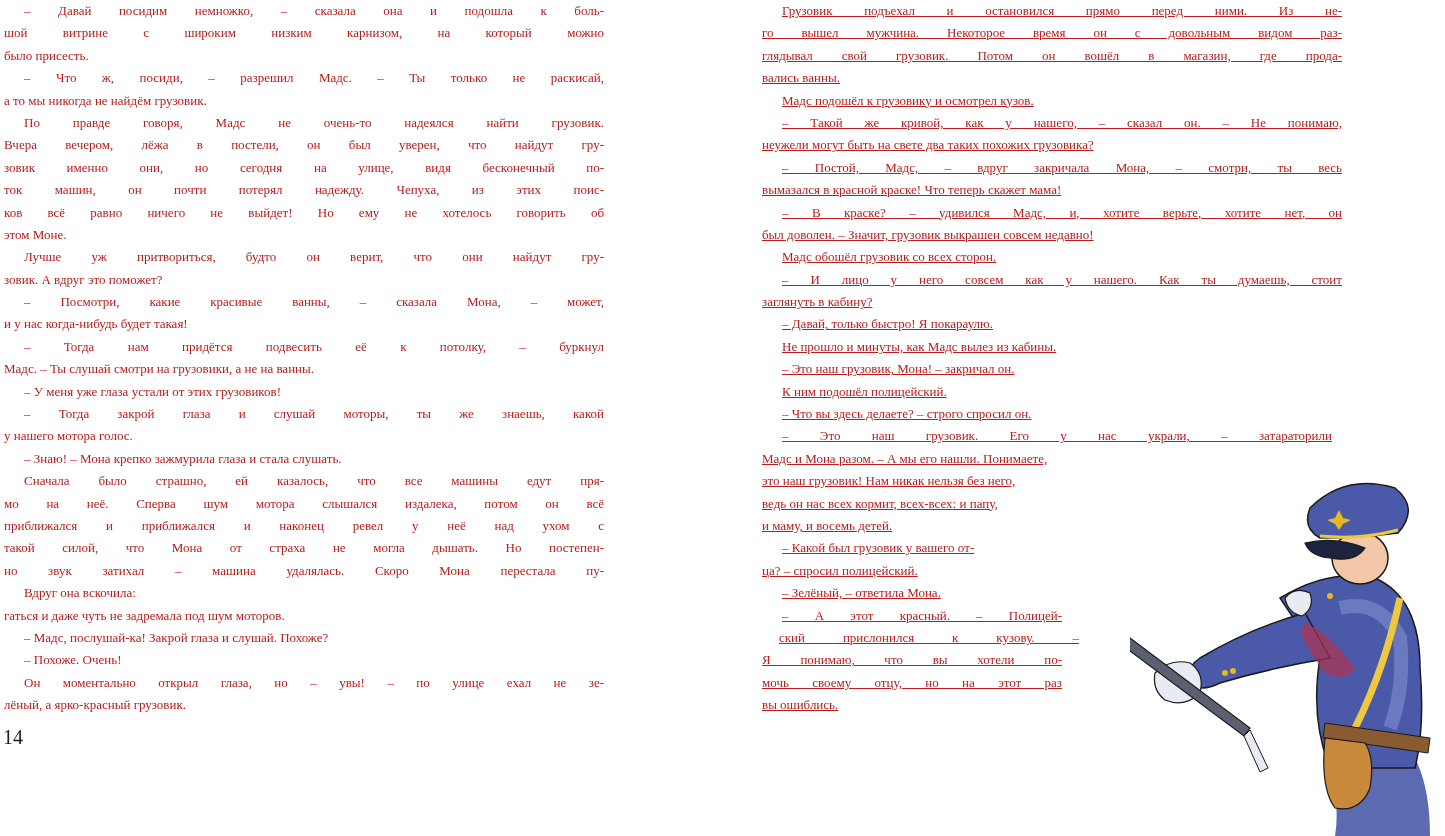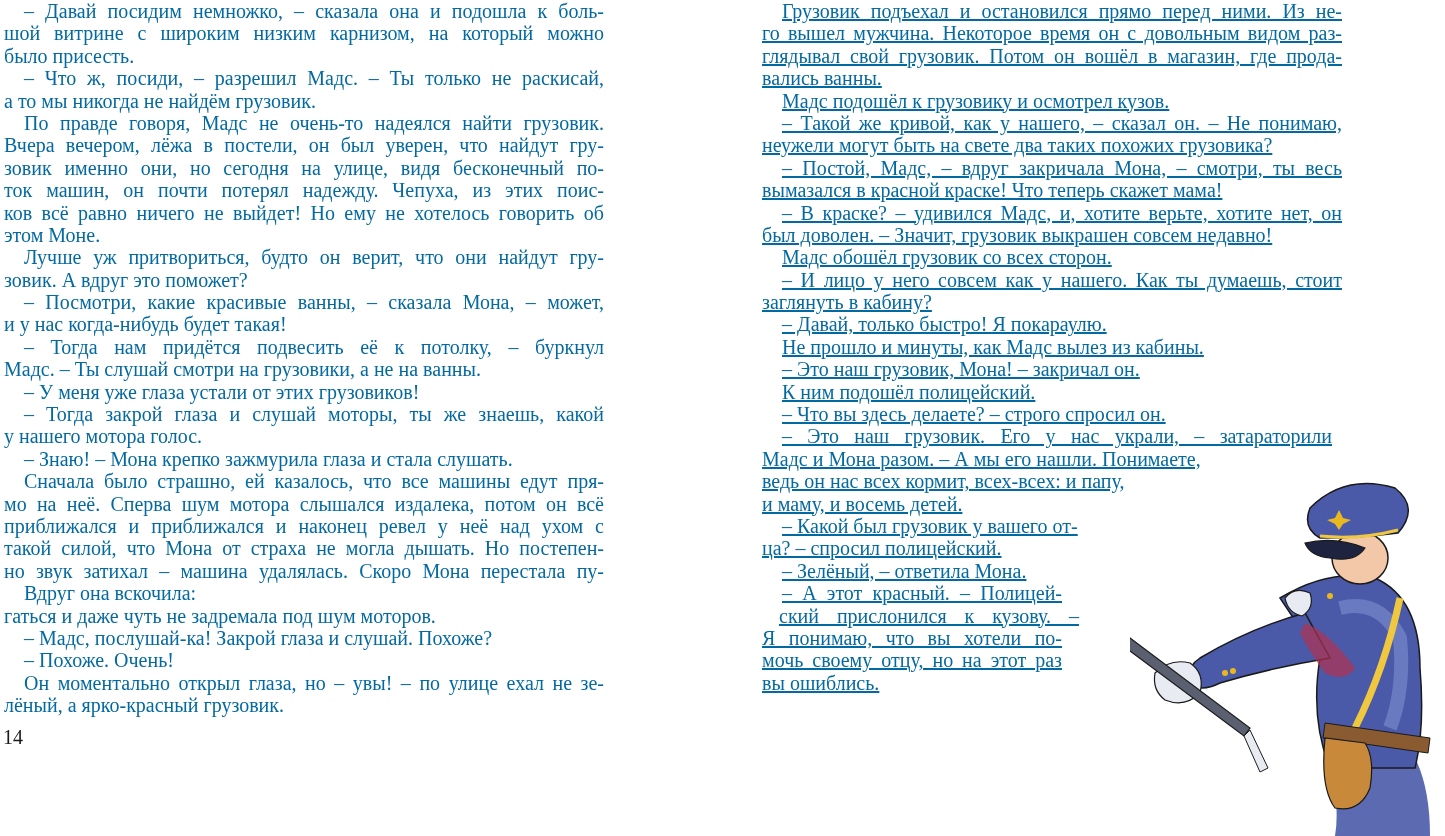--- a/index.html
+++ b/index.html
@@ -1,20 +1,20 @@
 <!DOCTYPE html>
 <html><head>
   <meta charset="utf-8">
   <style>
     html, body { margin: 0; padding: 0; background: #ffffff; }
     body { width: 1445px; height: 836px; position: relative; overflow: hidden; }
     .page {
       position: absolute; top: 0;
       font-family: "Liberation Serif", "DejaVu Serif", serif;
-      font-size: 20px; line-height: 22.4px; color: #0369a1;
+      font-size: 13px; line-height: 22.4px; color: #b91c1c;
     }
     .page-left { left: 4px; width: 600px; top: 0px; }
     .page-right { left: 762px; width: 580px; top: 0px; text-decoration: underline; }
     .line { white-space: pre; height: 22.4px; display: block; }
     .line.justify { text-align: justify; text-align-last: justify; white-space: normal; }
     .indent { padding-left: 20px; }
     .page-number {
       position: absolute; left: 3px; top: 726px;
       font-family: Liberation Serif, serif; font-size: 20px; color: #1a1a1a;
     }
@@ -72,20 +72,21 @@
     <div class="line indent">Мадс обошёл грузовик со всех сторон.</div>
     <div class="line justify indent">– И лицо у него совсем как у нашего. Как ты думаешь, стоит</div>
     <div class="line">заглянуть в кабину?</div>
     <div class="line indent">– Давай, только быстро! Я покараулю.</div>
     <div class="line indent">Не прошло и минуты, как Мадс вылез из кабины.</div>
     <div class="line indent">– Это наш грузовик, Мона! – закричал он.</div>
     <div class="line indent">К ним подошёл полицейский.</div>
     <div class="line indent">– Что вы здесь делаете? – строго спросил он.</div>
     <div class="line justify indent" style="width: 570px; box-sizing: border-box;">– Это наш грузовик. Его у нас украли, – затараторили</div>
     <div class="line">Мадс и Мона разом. – А мы его нашли. Понимаете,</div>
+    <div class="line">это наш грузовик! Нам никак нельзя без него,</div>
     <div class="line">ведь он нас всех кормит, всех-всех: и папу,</div>
     <div class="line">и маму, и восемь детей.</div>
     <div class="line indent">– Какой был грузовик у вашего от-</div>
     <div class="line">ца? – спросил полицейский.</div>
     <div class="line indent">– Зелёный, – ответила Мона.</div>
     <div class="line justify indent" style="width: 300px; box-sizing: border-box;">– А этот красный. – Полицей-</div>
     <div class="line justify" style="width: 300px; box-sizing: border-box; margin-left: 17px;">ский прислонился к кузову. –</div>
     <div class="line justify" style="width: 300px; box-sizing: border-box;">Я понимаю, что вы хотели по-</div>
     <div class="line justify" style="width: 300px; box-sizing: border-box;">мочь своему отцу, но на этот раз</div>
     <div class="line">вы ошиблись.</div>

